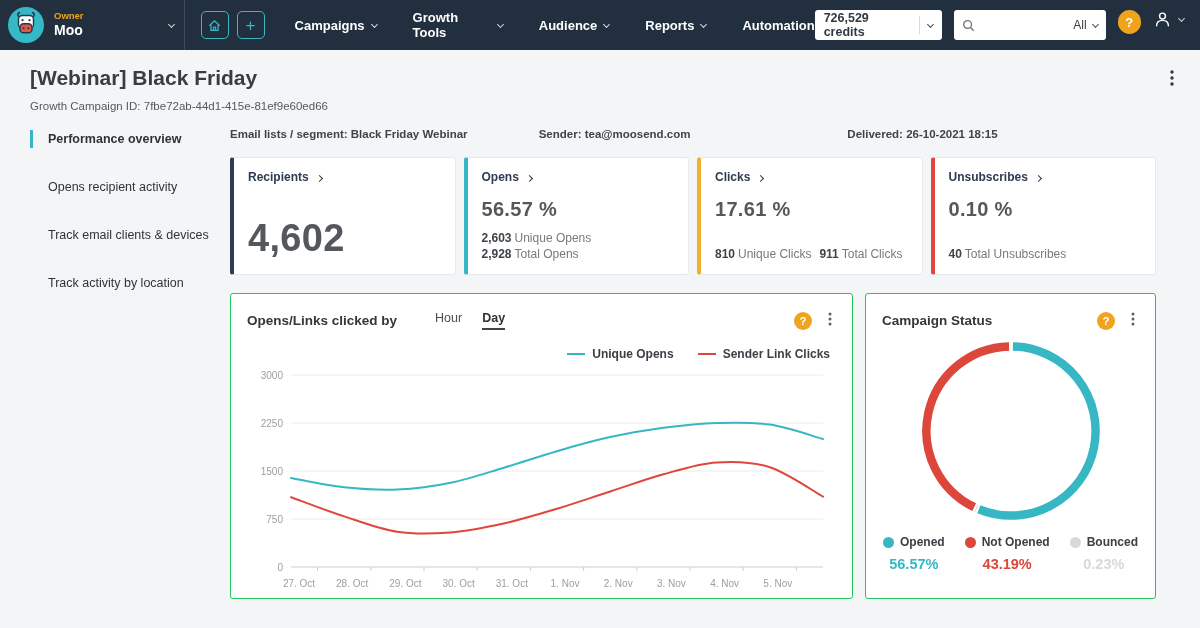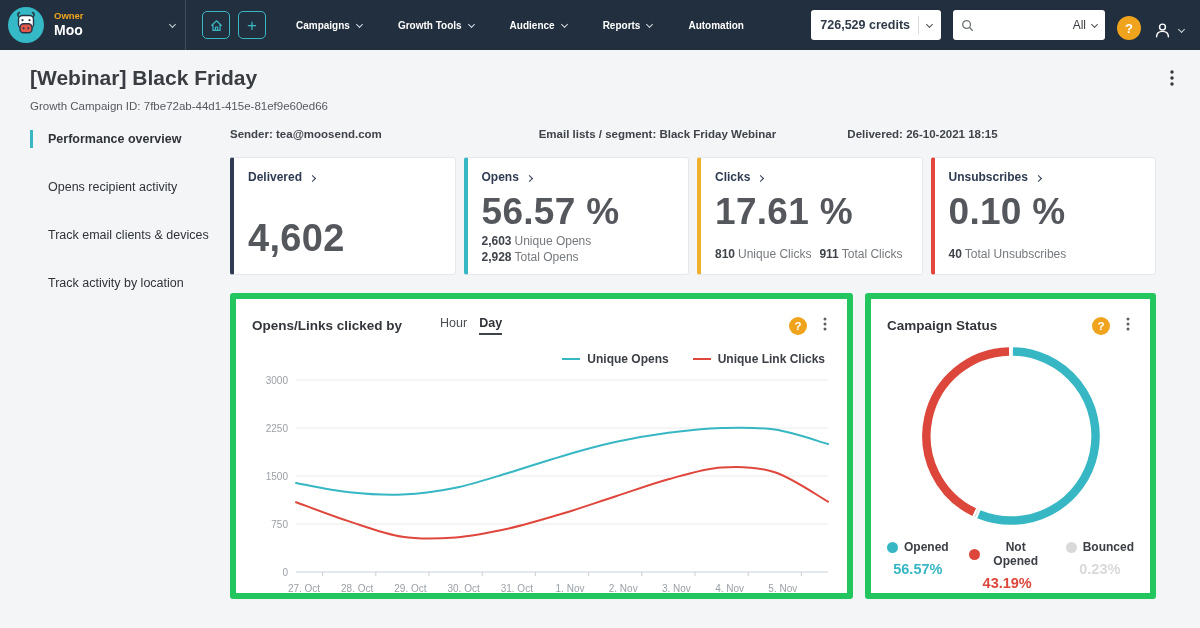--- a/index.html
+++ b/index.html
@@ -16,23 +16,23 @@
   .owner-name { color:#fff; font-size:14px; font-weight:700; }
   .chev { display:inline-block; width:5px; height:5px; border-right:1.6px solid currentColor;
           border-bottom:1.6px solid currentColor; transform:rotate(45deg); position:relative; top:-1px; }
   .chev.right { transform:rotate(-45deg); top:1px; }
   .brand .chev { color:#cfd6dd; margin-left:auto; }
   .nav-sq-btns { display:flex; gap:8px; margin-left:16px; }
   .sq-btn { width:28px; height:28px; border:1.5px solid #3ab7c4; border-radius:5px; background:transparent;
             color:#3ab7c4; display:flex; align-items:center; justify-content:center; cursor:pointer; }
   .plus-glyph { font-size:17px; font-weight:400; line-height:1; color:#3ab7c4; }
   .nav-menu { display:flex; gap:36px; margin-left:30px; }
-  .nav-item { color:#fff; font-size:10px; font-weight:600; display:flex; align-items:center; gap:7px; cursor:pointer; }
+  .nav-item { color:#fff; font-size:13px; font-weight:600; display:flex; align-items:center; gap:7px; cursor:pointer; }
   .nav-item .chev { color:#d7dde2; }
-  .nav-right { margin-left:auto; display:flex; align-items:flex-end; gap:12px; padding-right:16px; }
+  .nav-right { margin-left:auto; display:flex; align-items:flex-start; gap:12px; padding-right:16px; }
   .credits-box { background:#fff; border-radius:3px; height:30px; display:flex; align-items:center;
                  padding:0 9px; cursor:pointer; }
   .credits-text { font-size:12.5px; font-weight:700; color:#2f3a47; }
   .credits-div { width:1px; height:18px; background:#d9dcdf; margin:0 8px; }
   .credits-box .chev { color:#4a4f55; }
   .search-box { background:#fff; border-radius:3px; height:30px; width:152px; display:flex; align-items:center; padding:0 8px; }
   .search-box input { border:none; outline:none; flex:1; min-width:0; font-size:12px; margin-left:6px;
                       font-family:"Liberation Sans",sans-serif; }
   .search-all { display:flex; align-items:center; gap:6px; font-size:12px; color:#3b3f45; cursor:pointer; padding-left:6px; }
   .search-all .chev { color:#4a4f55; }
@@ -56,33 +56,33 @@
   .main { flex:1; min-width:0; }
 
   .meta-row { display:flex; margin-top:2px; }
   .meta-item { flex:1; font-size:11.5px; font-weight:600; color:#3f434a; padding-right:10px; }
 
   .cards-row { display:flex; gap:8px; margin-top:17px; }
   .stat-card { flex:1; background:#fff; border:1px solid #e7e8e9; border-left:4px solid #888; border-radius:3px;
                height:118px; padding:12px 14px; display:flex; flex-direction:column; }
   .stat-head { display:flex; align-items:center; gap:8px; cursor:pointer; color:#2e3b52; }
   .stat-label { font-size:12px; font-weight:700; }
-  .stat-big { font-size:37px; font-weight:700; color:#54575c; margin-top:7px; letter-spacing:.3px; }
+  .stat-big { font-size:20px; font-weight:700; color:#54575c; margin-top:14px; letter-spacing:.3px; }
   .stat-big.big-xl { font-size:38px; margin-top:auto; margin-bottom:2px; }
   .stat-subs { margin-top:auto; font-size:12px; color:#75797e; line-height:1.35; }
   .stat-subs b { color:#3f434a; margin-right:3px; }
   .pair2 { margin-left:8px; }
 
   .charts-row { display:flex; gap:12px; margin-top:18px; align-items:stretch; }
-  .panel { background:#fff; border:6px solid #22c55e; border-radius:3px; padding:14px 16px; }
+  .panel { background:#fff; border:1px solid #22c55e; border-radius:3px; padding:14px 16px; }
   .line-panel { flex:1; min-width:0; height:306px; display:flex; flex-direction:column; }
   .donut-panel { width:291px; flex:none; height:306px; display:flex; flex-direction:column; }
   .panel-head { display:flex; align-items:center; }
   .panel-title { font-size:13.5px; font-weight:700; color:#33363b; }
-  .tabs { display:flex; gap:12px; margin-left:38px; }
+  .tabs { display:flex; gap:20px; margin-left:38px; }
   .tab { font-size:12.5px; color:#4a4f55; cursor:pointer; padding-bottom:3px; }
   .tab.active { font-weight:700; color:#2f3338; border-bottom:2px solid #3f444a; }
   .head-icons { margin-left:auto; display:flex; align-items:center; gap:12px; }
   .help-dot { width:18px; height:18px; border-radius:50%; background:#f0a41e; color:#fff; font-weight:700;
               font-size:11.5px; display:flex; align-items:center; justify-content:center; cursor:pointer; }
   .line-legend { display:flex; justify-content:flex-end; gap:24px; margin-top:14px; padding-right:6px; }
   .legend-item { display:flex; align-items:center; gap:7px; font-size:12px; font-weight:700; color:#3c4046; }
   .legend-dash { width:18px; height:2.5px; background:#999; }
   .line-chart-wrap { margin-top:2px; }
   svg text { font-family:"Liberation Sans", sans-serif; }
@@ -195,30 +195,30 @@
   <aside class="sidebar">
     <div class="side-item active">Performance overview</div>
     <div class="side-item">Opens recipient activity</div>
     <div class="side-item">Track email clients &amp; devices</div>
     <div class="side-item">Track activity by location</div>
   </aside>
 
   <main class="main">
 
     <div class="meta-row">
+      <div class="meta-item">Email lists / segment: Black Friday Webinar</div>
       <div class="meta-item">Sender: tea@moosend.com</div>
-      <div class="meta-item">Email lists / segment: Black Friday Webinar</div>
       <div class="meta-item">Delivered: 26-10-2021 18:15</div>
     </div>
 
     <div class="cards-row">
 
       <div class="stat-card" style="border-left-color: rgb(46, 59, 82);">
         <div class="stat-head">
-          <span class="stat-label">Delivered</span>
+          <span class="stat-label">Recipients</span>
           <span class="chev right"></span>
         </div>
         <div class="stat-big big-xl">4,602</div>
       </div>
 
       <div class="stat-card" style="border-left-color: rgb(54, 183, 195);">
         <div class="stat-head">
           <span class="stat-label">Opens</span>
           <span class="chev right"></span>
         </div>
@@ -273,21 +273,21 @@
             </button>
           </div>
         </div>
         <div class="line-legend">
           <div class="legend-item">
             <span class="legend-dash" style="background: rgb(54, 183, 195);"></span>
             <span>Unique Opens</span>
           </div>
           <div class="legend-item">
             <span class="legend-dash" style="background: rgb(224, 71, 60);"></span>
-            <span>Unique Link Clicks</span>
+            <span>Sender Link Clicks</span>
           </div>
         </div>
         <div class="line-chart-wrap">
           <svg id="line-chart" viewBox="0 0 586 232" width="586" height="232">
               <line x1="44" y1="12" x2="576" y2="12" stroke="#ebebeb" stroke-width="1"></line>
               <text x="36" y="15.5" text-anchor="end" fill="#9aa0a6" font-size="10">3000</text>
               <line x1="44" y1="60" x2="576" y2="60" stroke="#ebebeb" stroke-width="1"></line>
               <text x="36" y="63.5" text-anchor="end" fill="#9aa0a6" font-size="10">2250</text>
               <line x1="44" y1="108" x2="576" y2="108" stroke="#ebebeb" stroke-width="1"></line>
               <text x="36" y="111.5" text-anchor="end" fill="#9aa0a6" font-size="10">1500</text>

